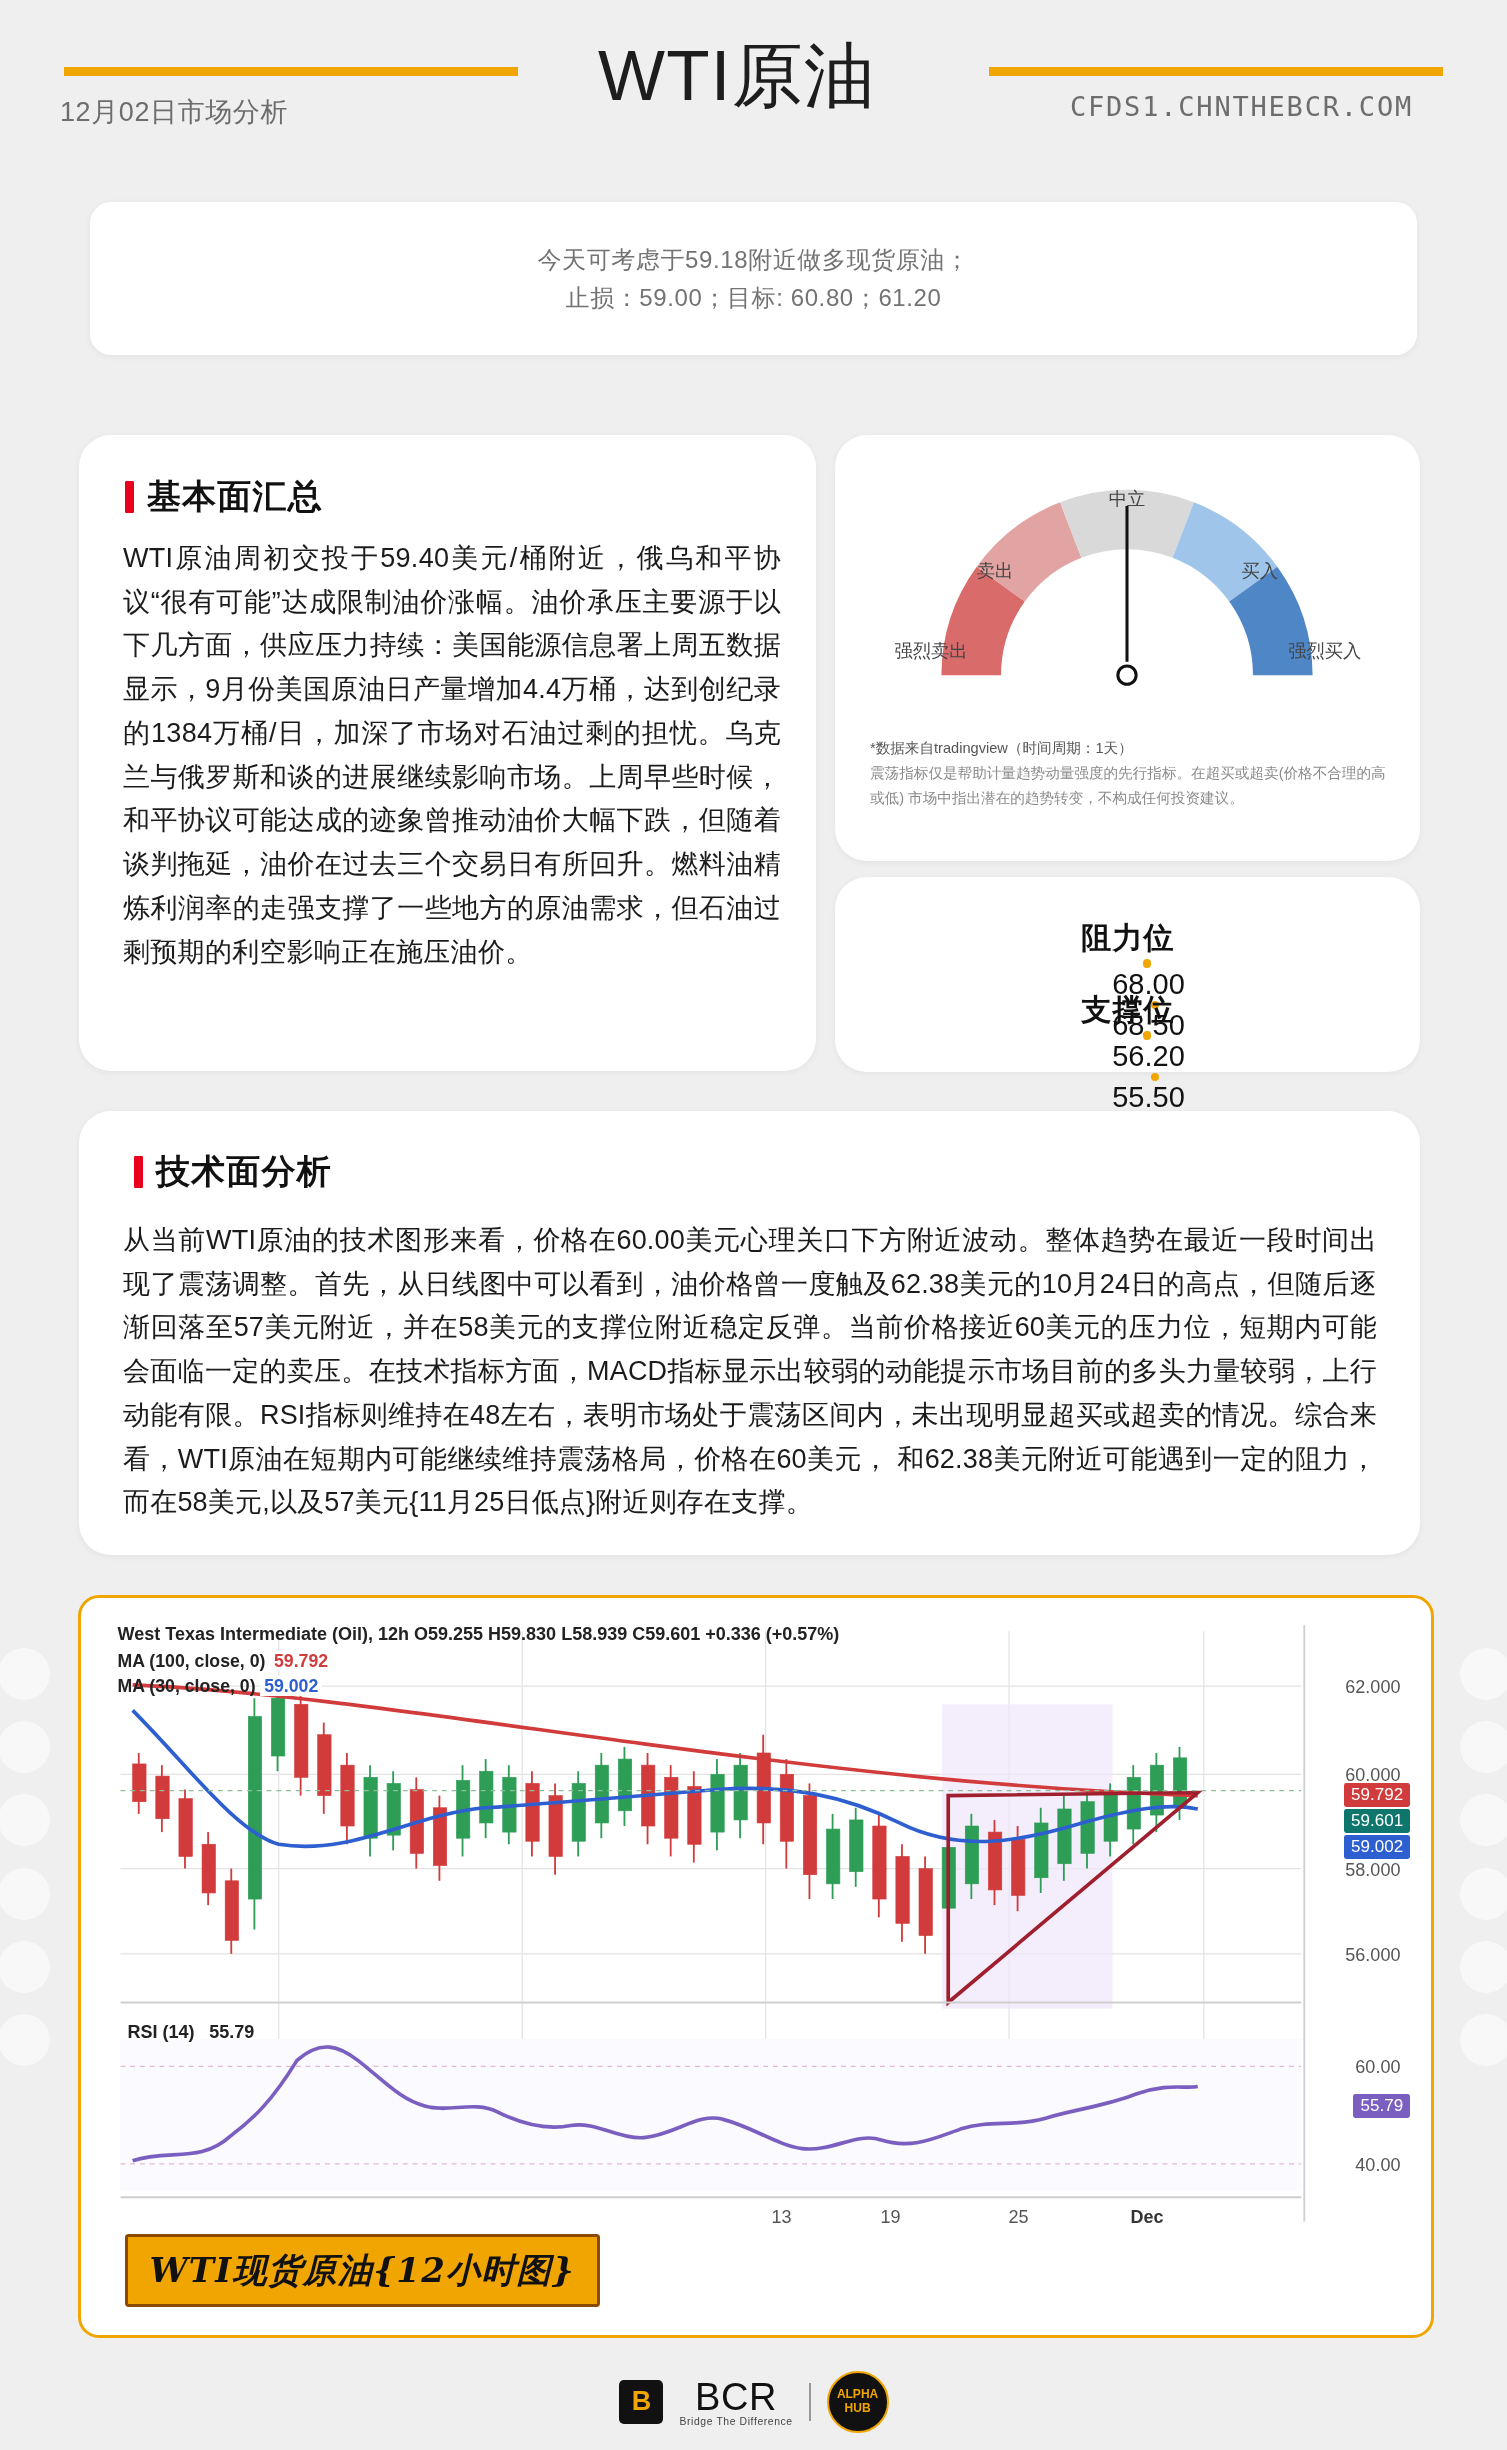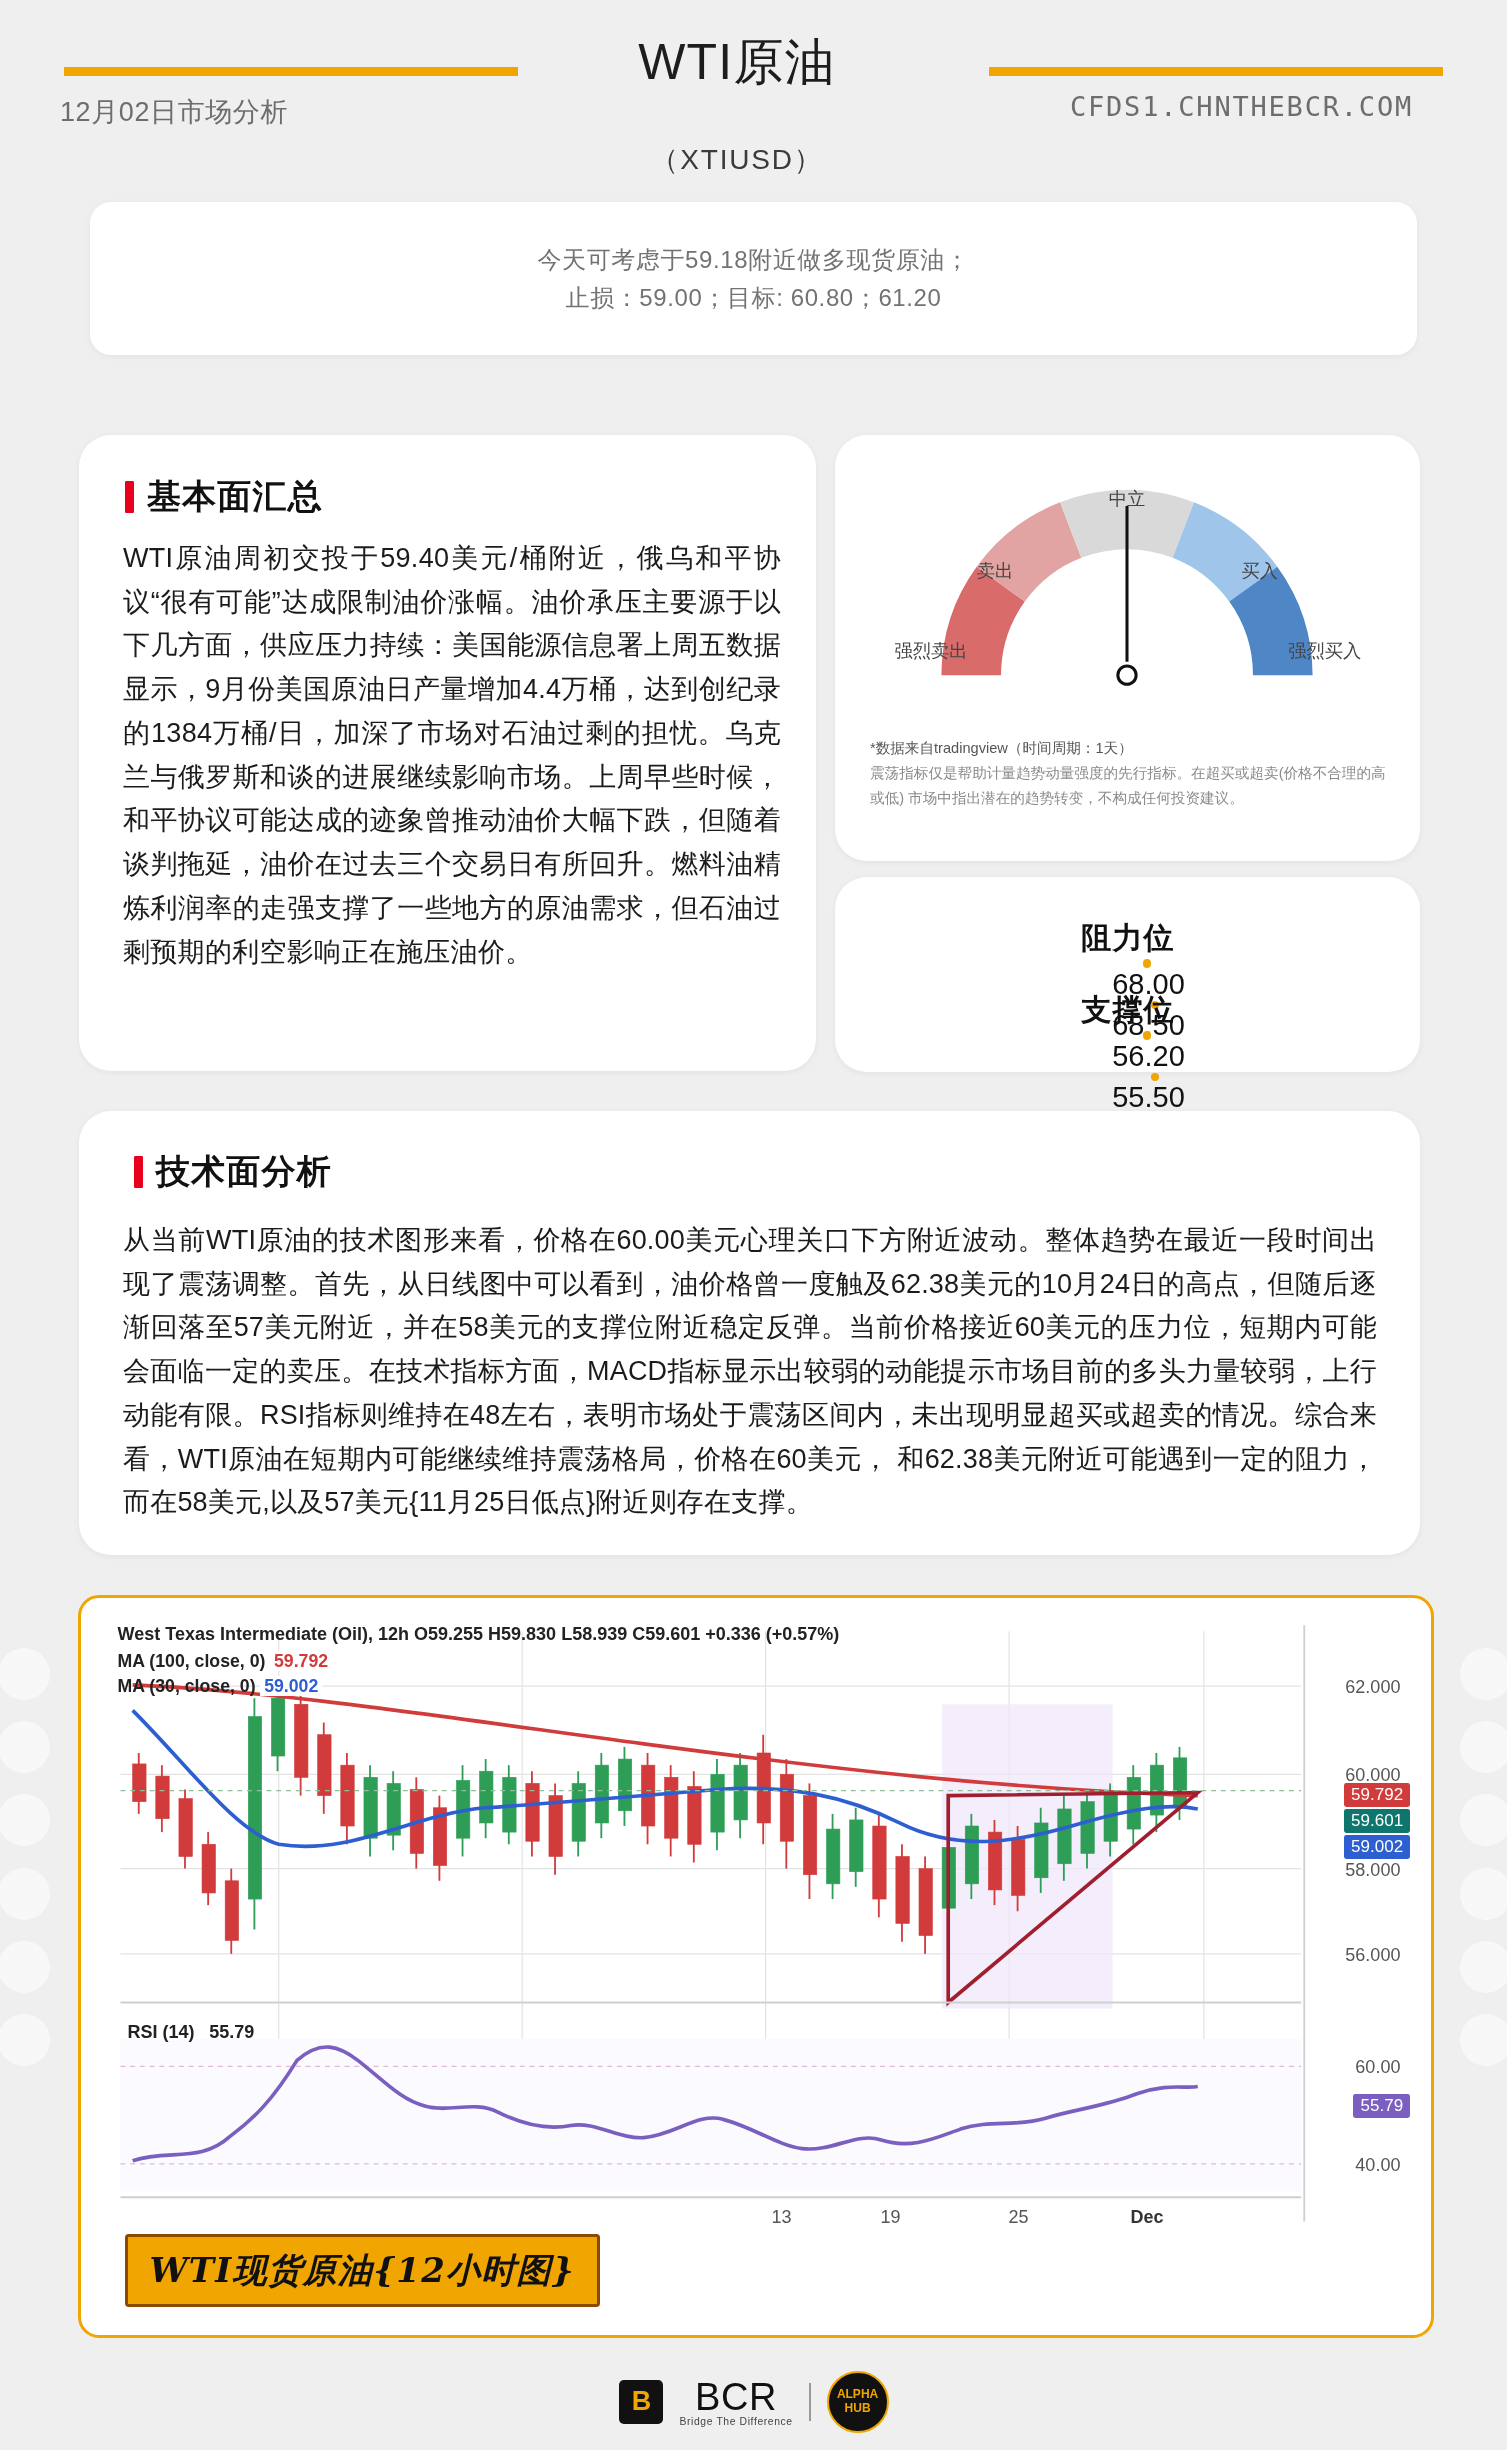--- a/index.html
+++ b/index.html
@@ -37,21 +37,21 @@
   .hdr-bar-right {
     position:absolute; left:989px; top:67px; width:454px; height:8.5px;
     background:#f0a500;
   }
   .hdr-date {
     position:absolute; left:60px; top:94px; width:377px;
     font-size:27px; color:#6d6d6d; letter-spacing:0.6px;
   }
   .hdr-title {
     position:absolute; left:0; right:0; top:29px;
-    text-align:center; font-size:50px; color:#1d1d1d; font-weight:400;
+    text-align:center; font-size:71px; color:#1d1d1d; font-weight:400;
     letter-spacing:1.2px;
   }
   .hdr-sub {
     position:absolute; left:0; right:0; top:141px;
     text-align:center; font-size:28px; color:#3b3b3b; letter-spacing:1.8px;
   }
   .hdr-site {
     position:absolute; right:61px; top:91px; width:463px;
     text-align:right; font-size:27px; color:#6d6d6d; letter-spacing:1.8px;
     font-family:"DejaVu Sans Mono", monospace;
@@ -155,21 +155,20 @@
 </head>
 <body>
 
 <div class="page">
 
   <div class="header">
     <div class="hdr-bar-left"></div>
     <div class="hdr-bar-right"></div>
     <div class="hdr-date">12月02日市场分析</div>
     <div class="hdr-title">WTI原油</div>
-    <div class="hdr-sub">（XTIUSD）</div>
     <div class="hdr-site">CFDS1.CHNTHEBCR.COM</div>
   </div>
 
   <div class="callout">
     <div class="callout-line">今天可考虑于59.18附近做多现货原油；</div>
     <div class="callout-line">止损：59.00；目标: 60.80；61.20</div>
   </div>
 
   <div class="card fund-card">
     <div class="card-title fund-title">基本面汇总</div>

